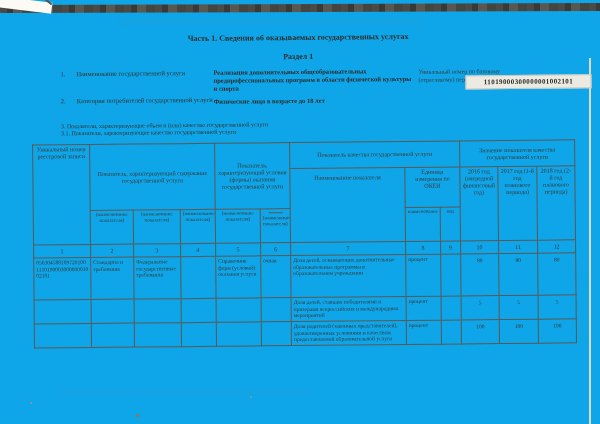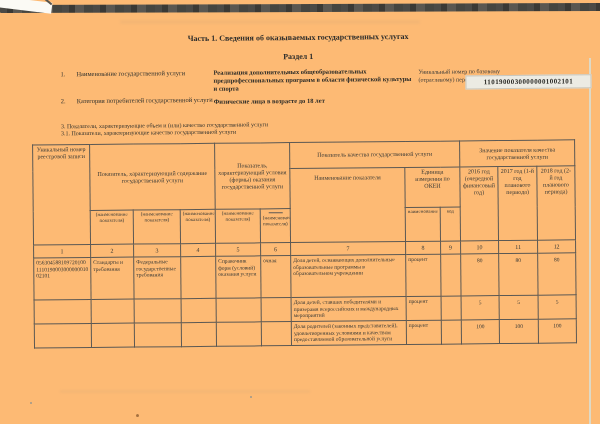--- a/index.html
+++ b/index.html
@@ -1,19 +1,19 @@
 <!DOCTYPE html>
 <html><head>
 <meta charset="utf-8">
 <style>
   * { margin:0; padding:0; box-sizing:border-box; }
   html,body { width:600px; height:424px; overflow:hidden; }
   body { font-family:"Liberation Serif", serif; background:#fbfaf5; }
 
-  .scan { position:relative; width:600px; height:424px; background:#fdba74; overflow:hidden; color:#3a3a38; }
+  .scan { position:relative; width:600px; height:424px; background:#0ea5e9; overflow:hidden; color:#3a3a38; }
 
   
   .band { position:absolute; top:4px; left:0; width:604px; height:8px;
           background:repeating-linear-gradient(90deg,#4b4a46 0 7px,#3a3935 7px 13px,#5a5751 13px 22px,#454540 22px 31px);
           transform:rotate(-0.2deg); border-radius:1px; }
   .band-notch { position:absolute; top:-1px; left:-10px; width:62px; height:11px; background:#fbfaf5; transform:rotate(7deg); }
   .band-tick { position:absolute; top:0; left:42px; width:11px; height:2px; background:#57544e; transform:rotate(40deg); }
   .edge-line { position:absolute; top:58px; right:9px; width:2px; height:366px; background:#ded9c6; }
   .smudge { position:absolute; background:#8a887f; opacity:0.07; filter:blur(1px); }
   .speck { position:absolute; border-radius:50%; }

